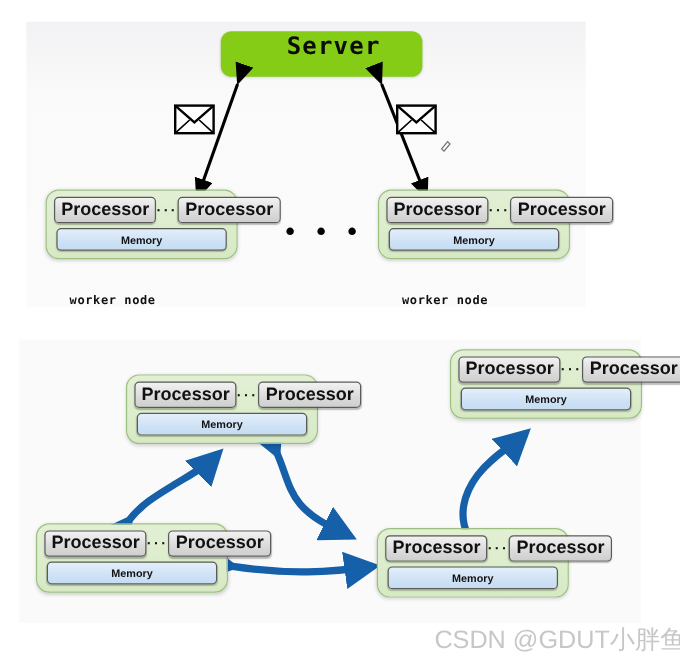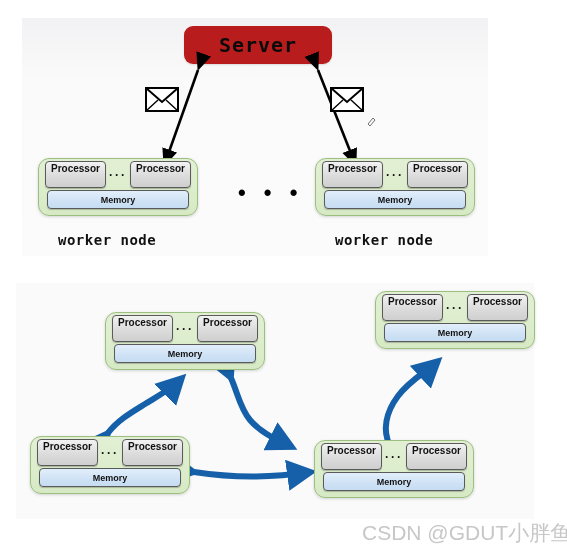--- a/index.html
+++ b/index.html
@@ -7,48 +7,48 @@
        font-family:"Liberation Sans",sans-serif;}
 
   
   .panel{position:absolute;background:#fafafa;}
   #top-panel{left:22px;top:18px;width:466px;height:238px;
              background:linear-gradient(180deg,#f2f2f4 0%,#fafafa 26%,#fbfbfb 100%);}
   #bottom-panel{left:16px;top:283px;width:518px;height:236px;background:#fafafa;}
 
   
   #server-box{position:absolute;left:184px;top:26px;width:148px;height:38px;
-              border-radius:9px;background:#b91c1c;
+              border-radius:9px;background:#84cc16;
               box-shadow:0 1px 2px rgba(0,0,0,.12);
-              display:flex;align-items:center;justify-content:center;}
+              display:flex;align-items:flex-start;justify-content:center;padding-left:20px;}
   #server-box .lbl{font-family:"DejaVu Sans Mono","Liberation Mono",monospace;
               font-weight:bold;font-size:20px;color:#0b0b0b;letter-spacing:1px;}
 
   
   .node{position:absolute;border:1.5px solid #9bbf7e;border-radius:11px;
         background:linear-gradient(180deg,#e2efd4 0%,#dcedcc 55%,#d6e9c4 100%);
         box-shadow:0 1px 3px rgba(0,0,0,.16);}
   .node .proc-row{position:absolute;left:6px;right:6px;top:6px;height:19px;
         display:flex;align-items:center;justify-content:space-between;}
   .proc{border:1px solid #5a5a5a;border-radius:4px;
         background:linear-gradient(180deg,#f2f2f2 0%,#dcdcdc 55%,#cfcfcf 100%);
-        font-size:10px;font-weight:bold;color:#111;
-        padding:2px 5px 13px 5px;line-height:1;white-space:nowrap;
+        font-size:15px;font-weight:bold;color:#111;
+        padding:2px 5px 3px 5px;line-height:1;white-space:nowrap;
         box-shadow:0 1px 1px rgba(0,0,0,.25);}
   .ell{font-size:12px;font-weight:bold;color:#111;letter-spacing:2px;line-height:1;}
   .mem{position:absolute;left:8px;right:8px;bottom:6px;height:17px;
         border:1px solid #5a5a5a;border-radius:4px;
         background:linear-gradient(180deg,#e2eefb 0%,#cfe2f5 60%,#c5dcf2 100%);
         display:flex;align-items:center;justify-content:center;
         font-size:9px;font-weight:bold;color:#111;
         box-shadow:0 1px 1px rgba(0,0,0,.22);}
 
   
   .caption{position:absolute;font-family:"DejaVu Sans Mono","Liberation Mono",monospace;
-           font-weight:bold;font-size:14px;color:#111;letter-spacing:.5px;}
+           font-weight:bold;font-size:10px;color:#111;letter-spacing:.5px;margin-top:13px;}
   .dots3{position:absolute;font-size:22px;font-weight:bold;color:#000;
          letter-spacing:6px;line-height:1;}
   svg.lay{position:absolute;left:0;top:0;width:567px;height:550px;
           pointer-events:none;overflow:visible;}
   #watermark{position:absolute;left:362px;top:519px;font-size:21px;color:#c7c7c7;
              white-space:nowrap;}
 </style>
 </head>
 <body>
 

